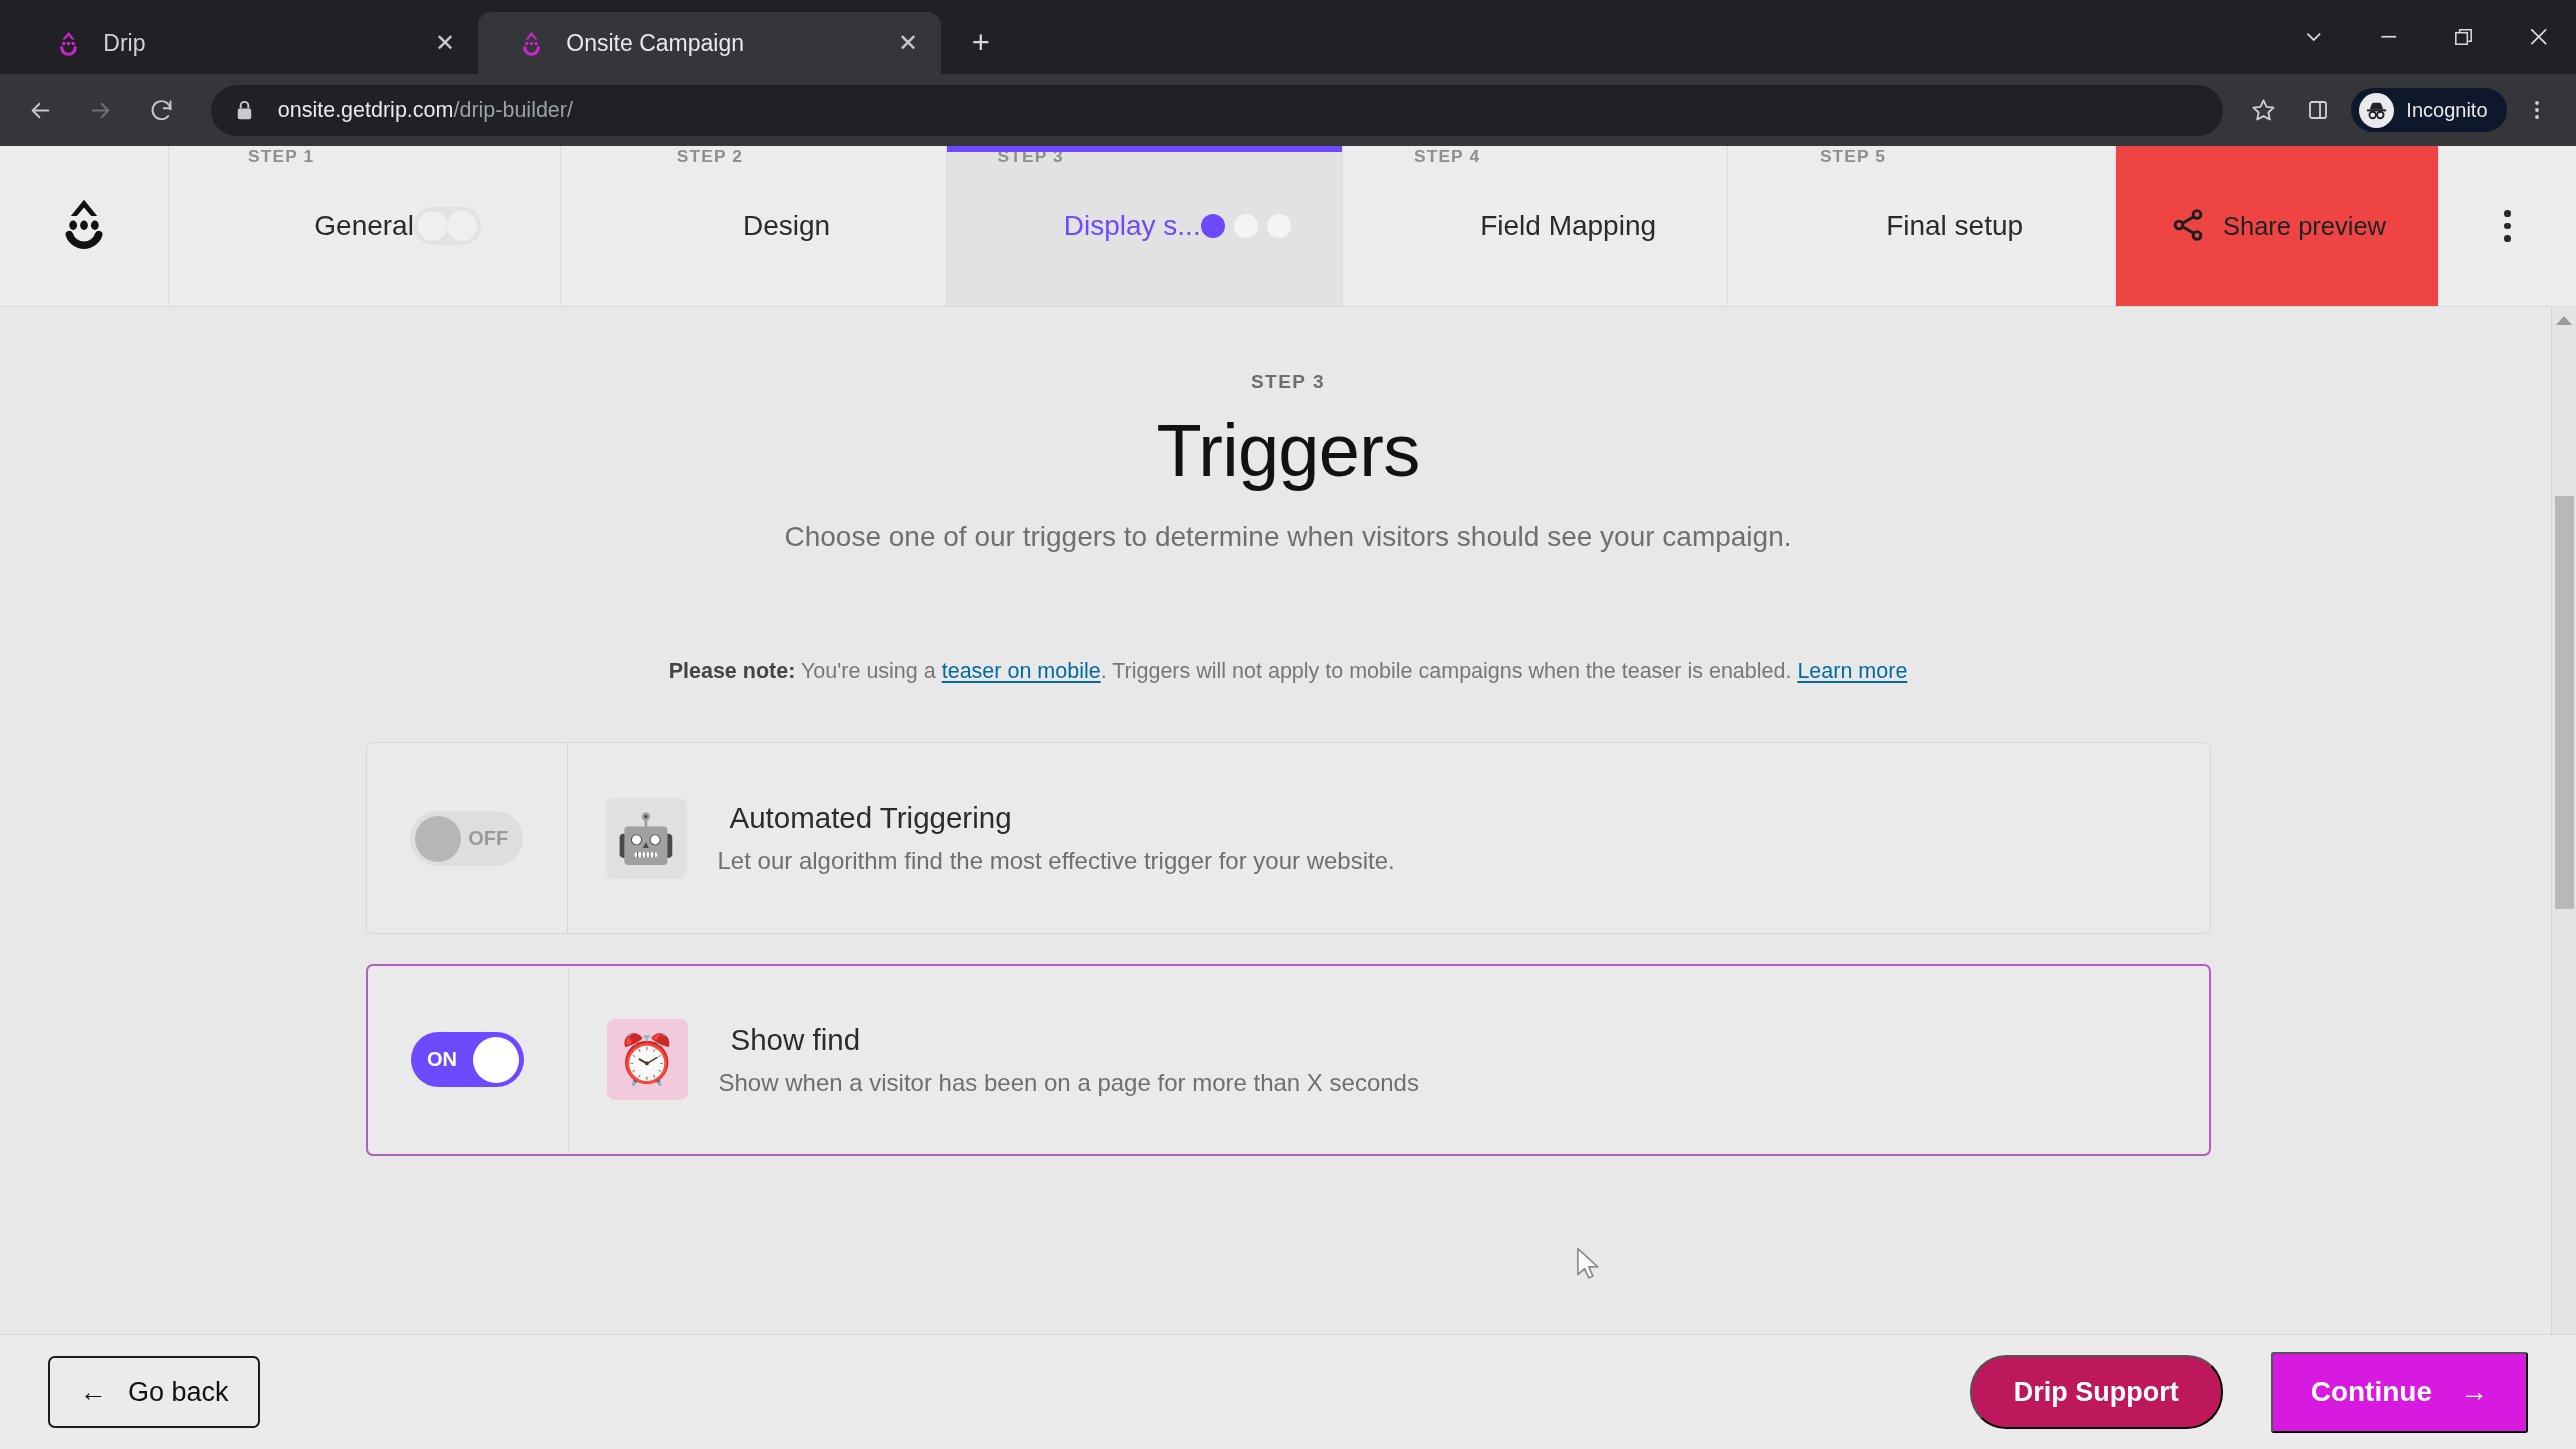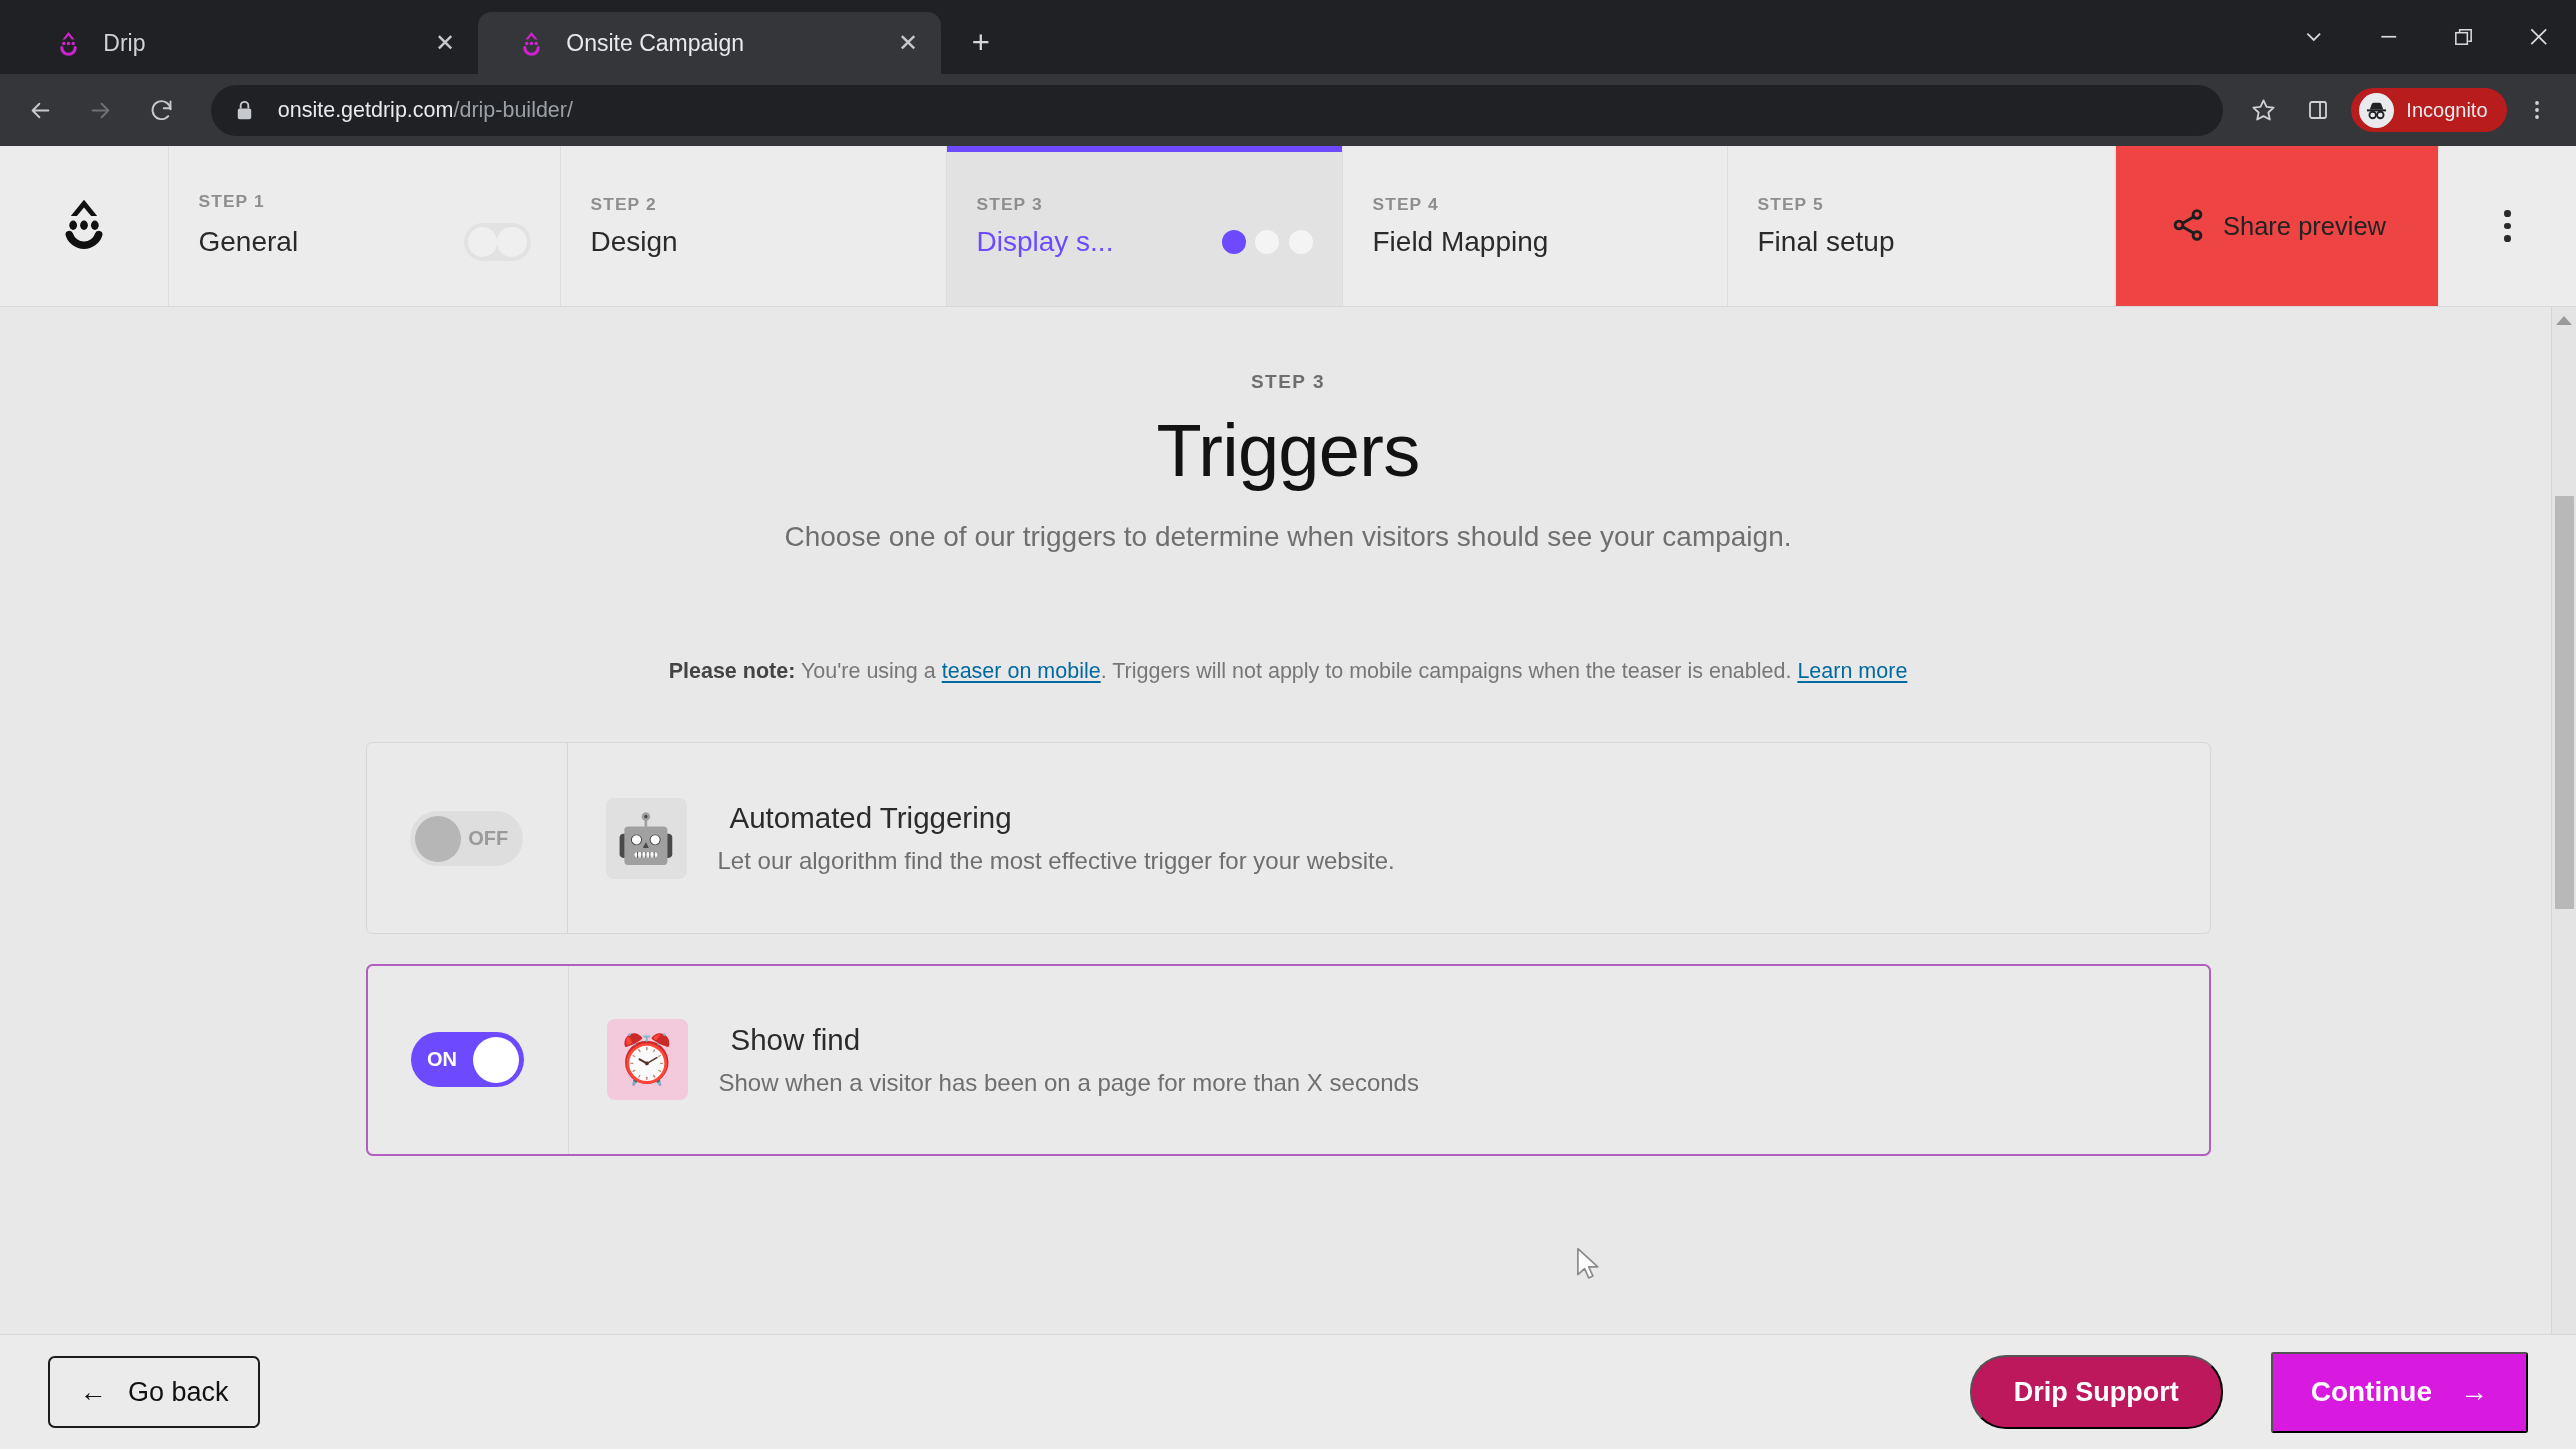--- a/index.html
+++ b/index.html
@@ -77,21 +77,21 @@
   .lock-icon { width: 28px; height:28px; margin-right: 19px; display:flex;align-items:center;justify-content:center; }
   .url { font-size: 21.5px; color:#9aa0a6; white-space:nowrap; }
   .url b { color:#e8eaed; font-weight: 400; }
   .tb-icon {
     width: 48px; height: 48px; margin-left: 6.7px;
     display:flex;align-items:center;justify-content:center;
     color:#cfd2d6; border-radius: 50%;
   }
   .incognito-pill {
     display:flex; align-items:center; gap: 12px;
-    background: #b91c1c; border-radius: 27px;
+    background: #0f172a; border-radius: 27px;
     height: 44px; padding: 0 19px 0 8px; margin-left: 9.4px;
   }
   .incognito-avatar {
     width: 35px; height: 35px; border-radius: 50%;
     background: #e8eaed; display:flex;align-items:center;justify-content:center;
   }
   .incognito-label { color:#e8eaed; font-size: 20px; }
 
   
   .viewport {
@@ -109,24 +109,25 @@
   }
   .logo-cell {
     width: 169px; flex: 0 0 169px;
     display:flex;align-items:center;justify-content:center;
     border-right: 1.3px solid #dcdcdc;
     background:#ececec;
   }
   .step-cell {
     flex: 0 0 auto;
     padding: 0 29.5px;
-    display:flex; flex-direction:column; justify-content:center;
+    display:flex; justify-content:center;
     border-right: 1.3px solid #dcdcdc;
     position: relative;
     background: #ececec;
+    text-align: right;
   }
   .step-cell.w1 { width: 392px; }
   .step-cell.w2 { width: 386px; }
   .step-cell.w3 { width: 396px; }
   .step-cell.w4 { width: 385px; }
   .step-cell.w5 { width: 388px; }
   .step-cell.active { background: #e2e2e2; }
   .step-cell.active::before {
     content:''; position:absolute; left:0; right:0; top:0; height: 6px;
     background: #6d4aff;

